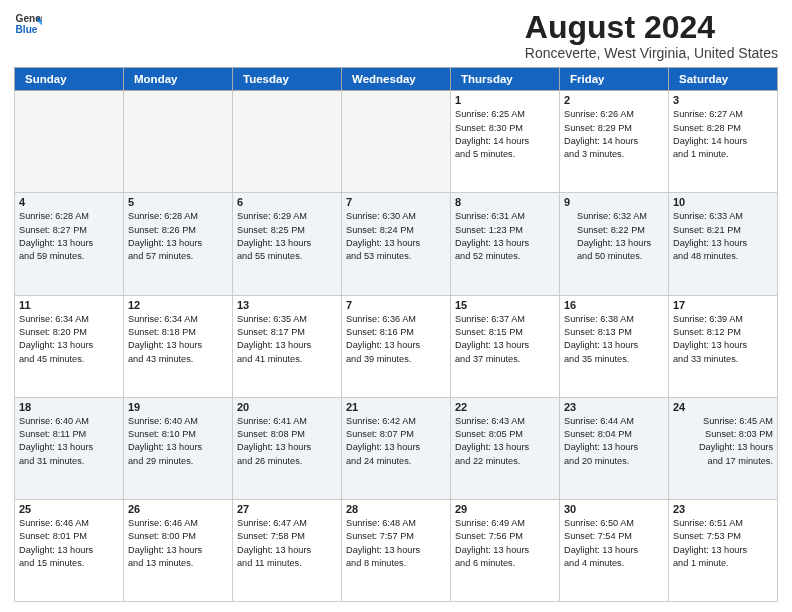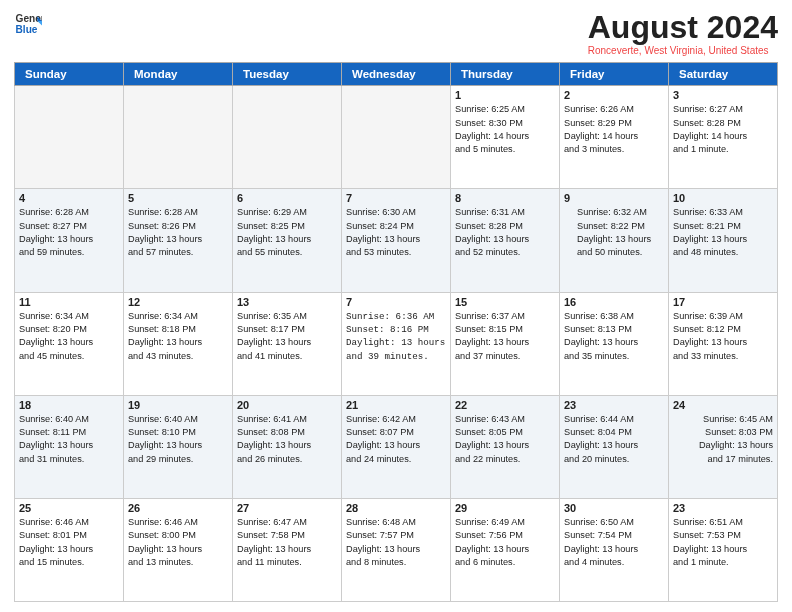--- a/index.html
+++ b/index.html
@@ -35,22 +35,22 @@
     .title-block {
       text-align: left;
     }
     .month-title {
       font-size: 32px;
       font-weight: bold;
       color: #222;
       line-height: 1.1;
     }
     .location-title {
-      font-size: 10px;
-      color: #ef4444;
+      font-size: 14px;
+      color: #404040;
       font-weight: normal;
     }
     .calendar {
       flex: 1;
       border-collapse: collapse;
       width: 100%;
       table-layout: fixed;
     }
     .calendar th {
       background: #1565c0;
@@ -171,21 +171,21 @@
           <td>
             <span class="day-number">7</span>
             <div class="day-info" style="white-space: pre-line;">Sunrise: 6:30 AM
 Sunset: 8:24 PM
 Daylight: 13 hours
 and 53 minutes.</div>
           </td>
           <td>
             <span class="day-number">8</span>
             <div class="day-info" style="white-space: pre-line;">Sunrise: 6:31 AM
-Sunset: 8:28 PM
+Sunset: 1:23 PM
 Daylight: 13 hours
 and 52 minutes.</div>
           </td>
           <td>
             <span class="day-number">9</span>
             <div class="day-info" style="white-space: pre-line; margin-left: 13px;">Sunrise: 6:32 AM
 Sunset: 8:22 PM
 Daylight: 13 hours
 and 50 minutes.</div>
           </td>
@@ -214,21 +214,21 @@
           </td>
           <td>
             <span class="day-number">13</span>
             <div class="day-info" style="white-space: pre-line;">Sunrise: 6:35 AM
 Sunset: 8:17 PM
 Daylight: 13 hours
 and 41 minutes.</div>
           </td>
           <td>
             <span class="day-number">7</span>
-            <div class="day-info" style="white-space: pre-line; font-family: Liberation Mono, monospace;">Sunrise: 6:36 AM
+            <div class="day-info" style="white-space: pre-line;">Sunrise: 6:36 AM
 Sunset: 8:16 PM
 Daylight: 13 hours
 and 39 minutes.</div>
           </td>
           <td>
             <span class="day-number">15</span>
             <div class="day-info" style="white-space: pre-line;">Sunrise: 6:37 AM
 Sunset: 8:15 PM
 Daylight: 13 hours
 and 37 minutes.</div>

